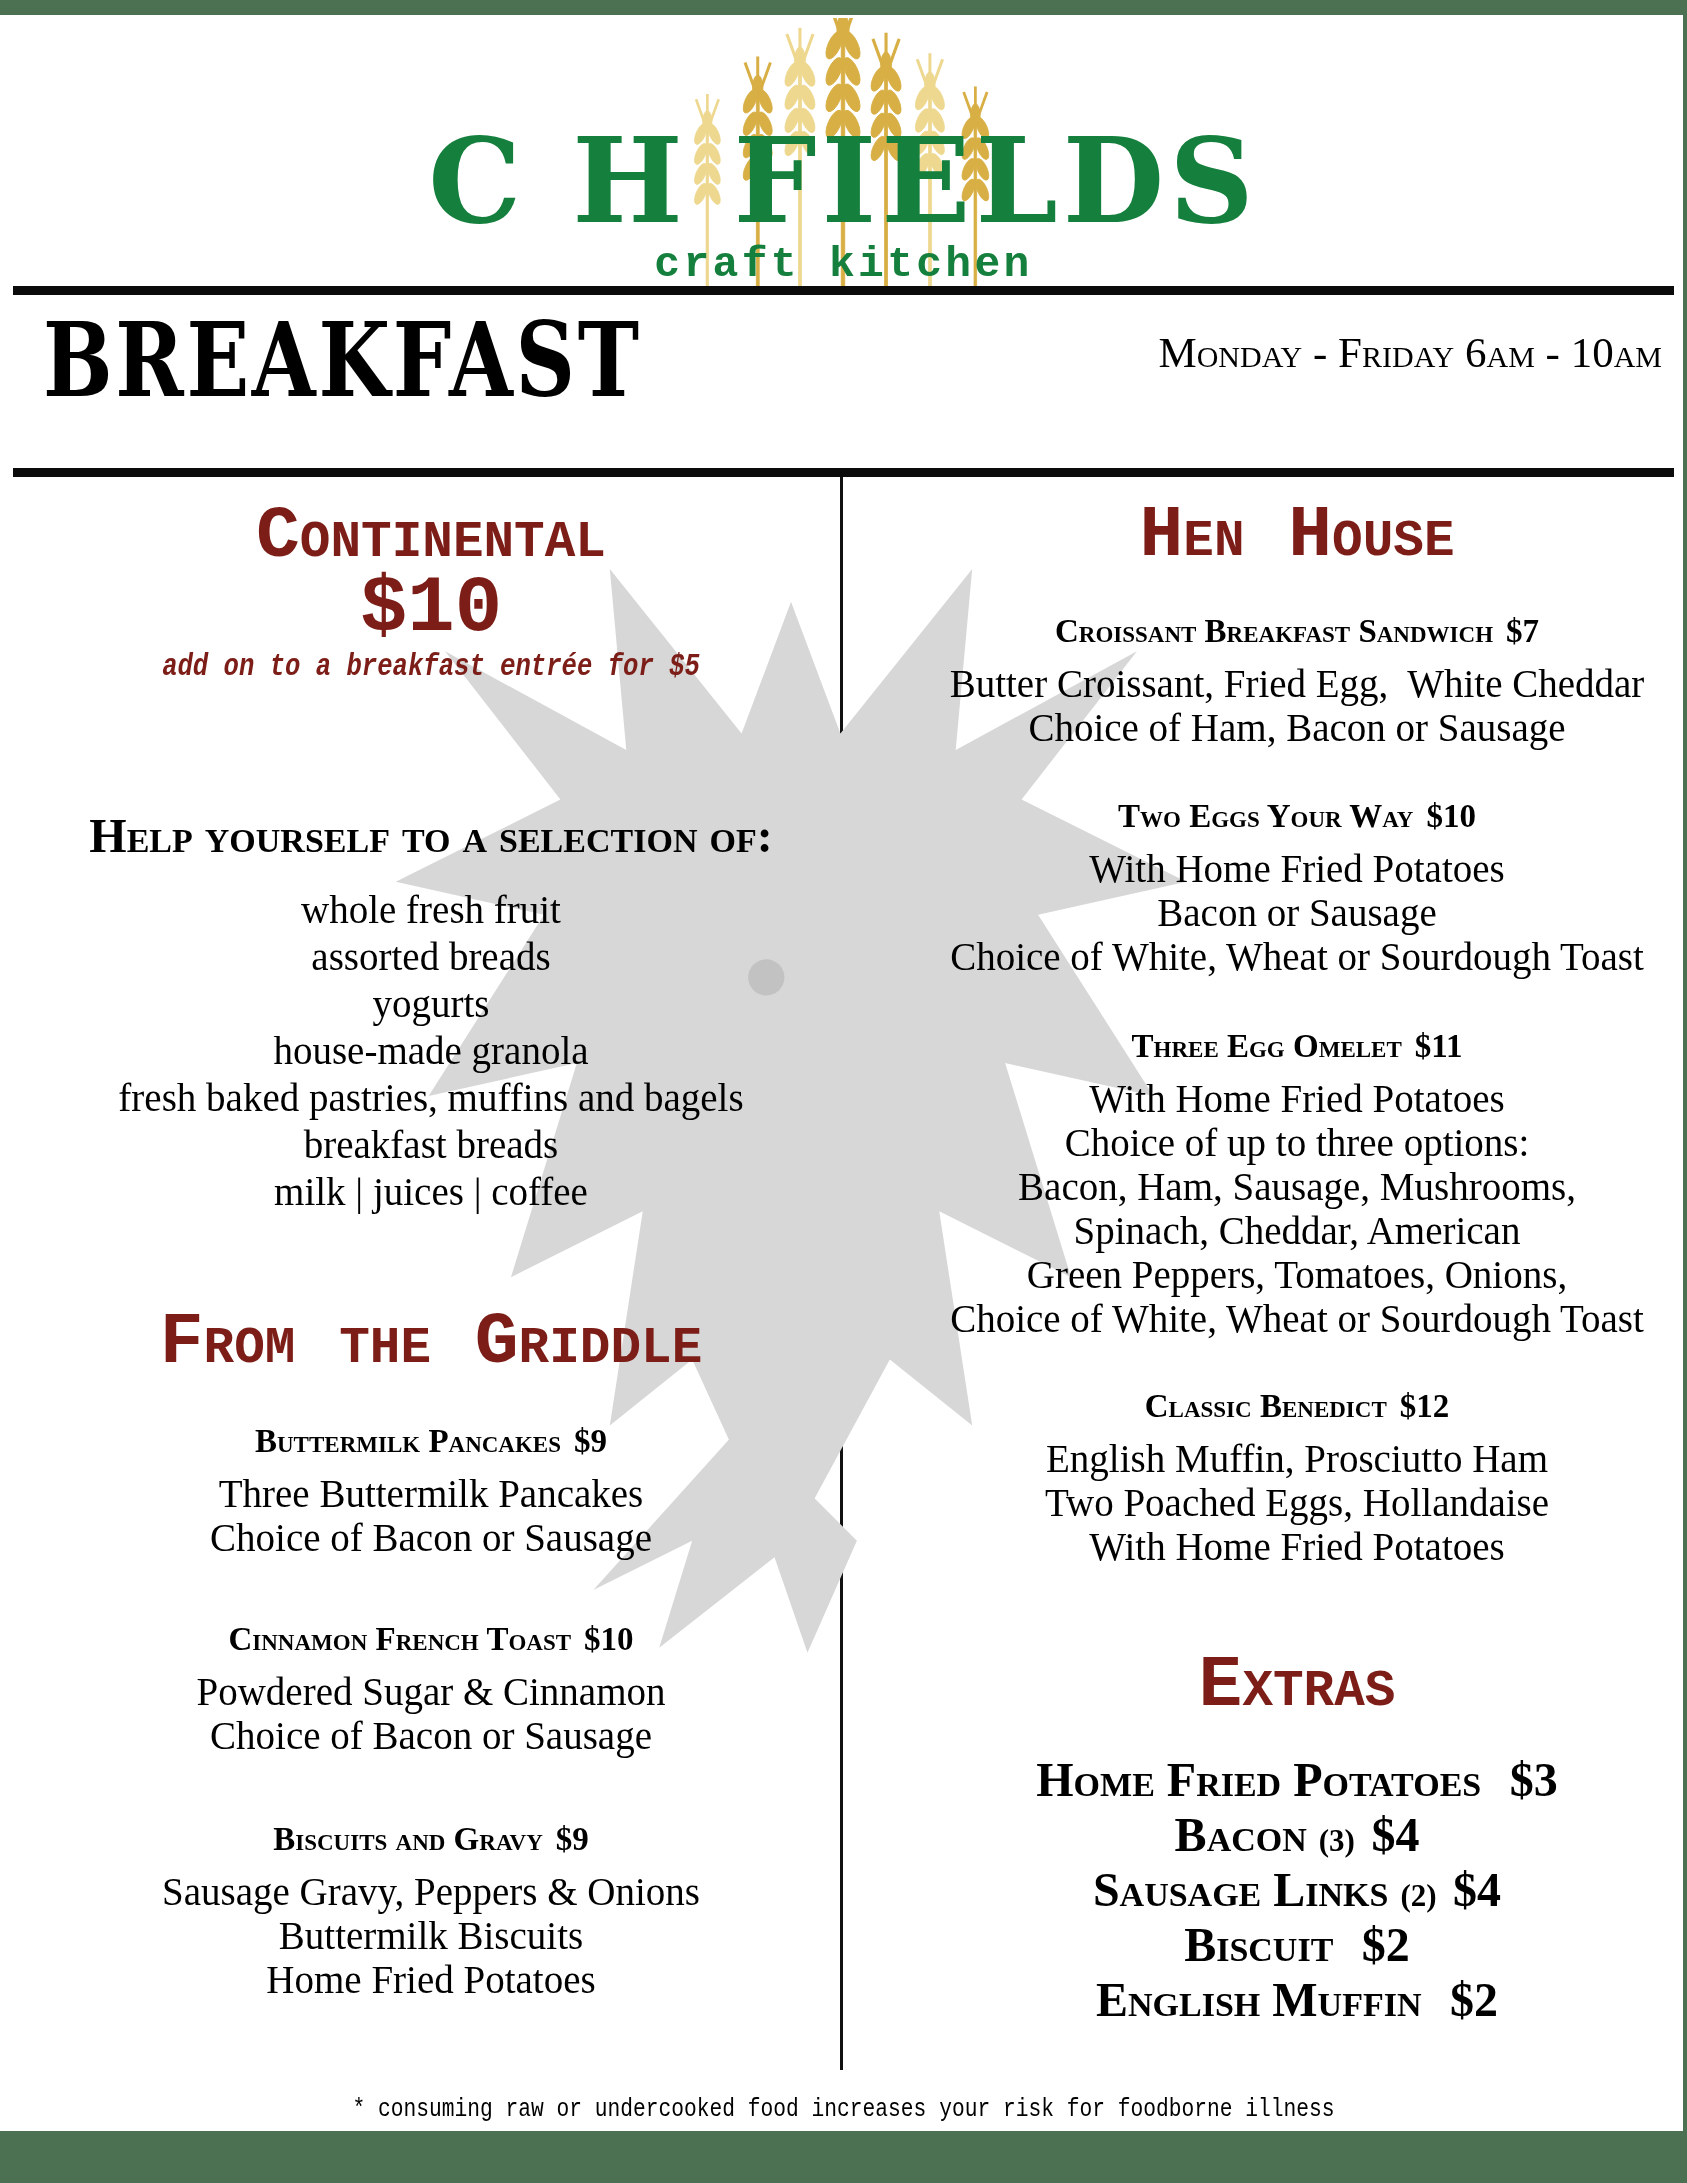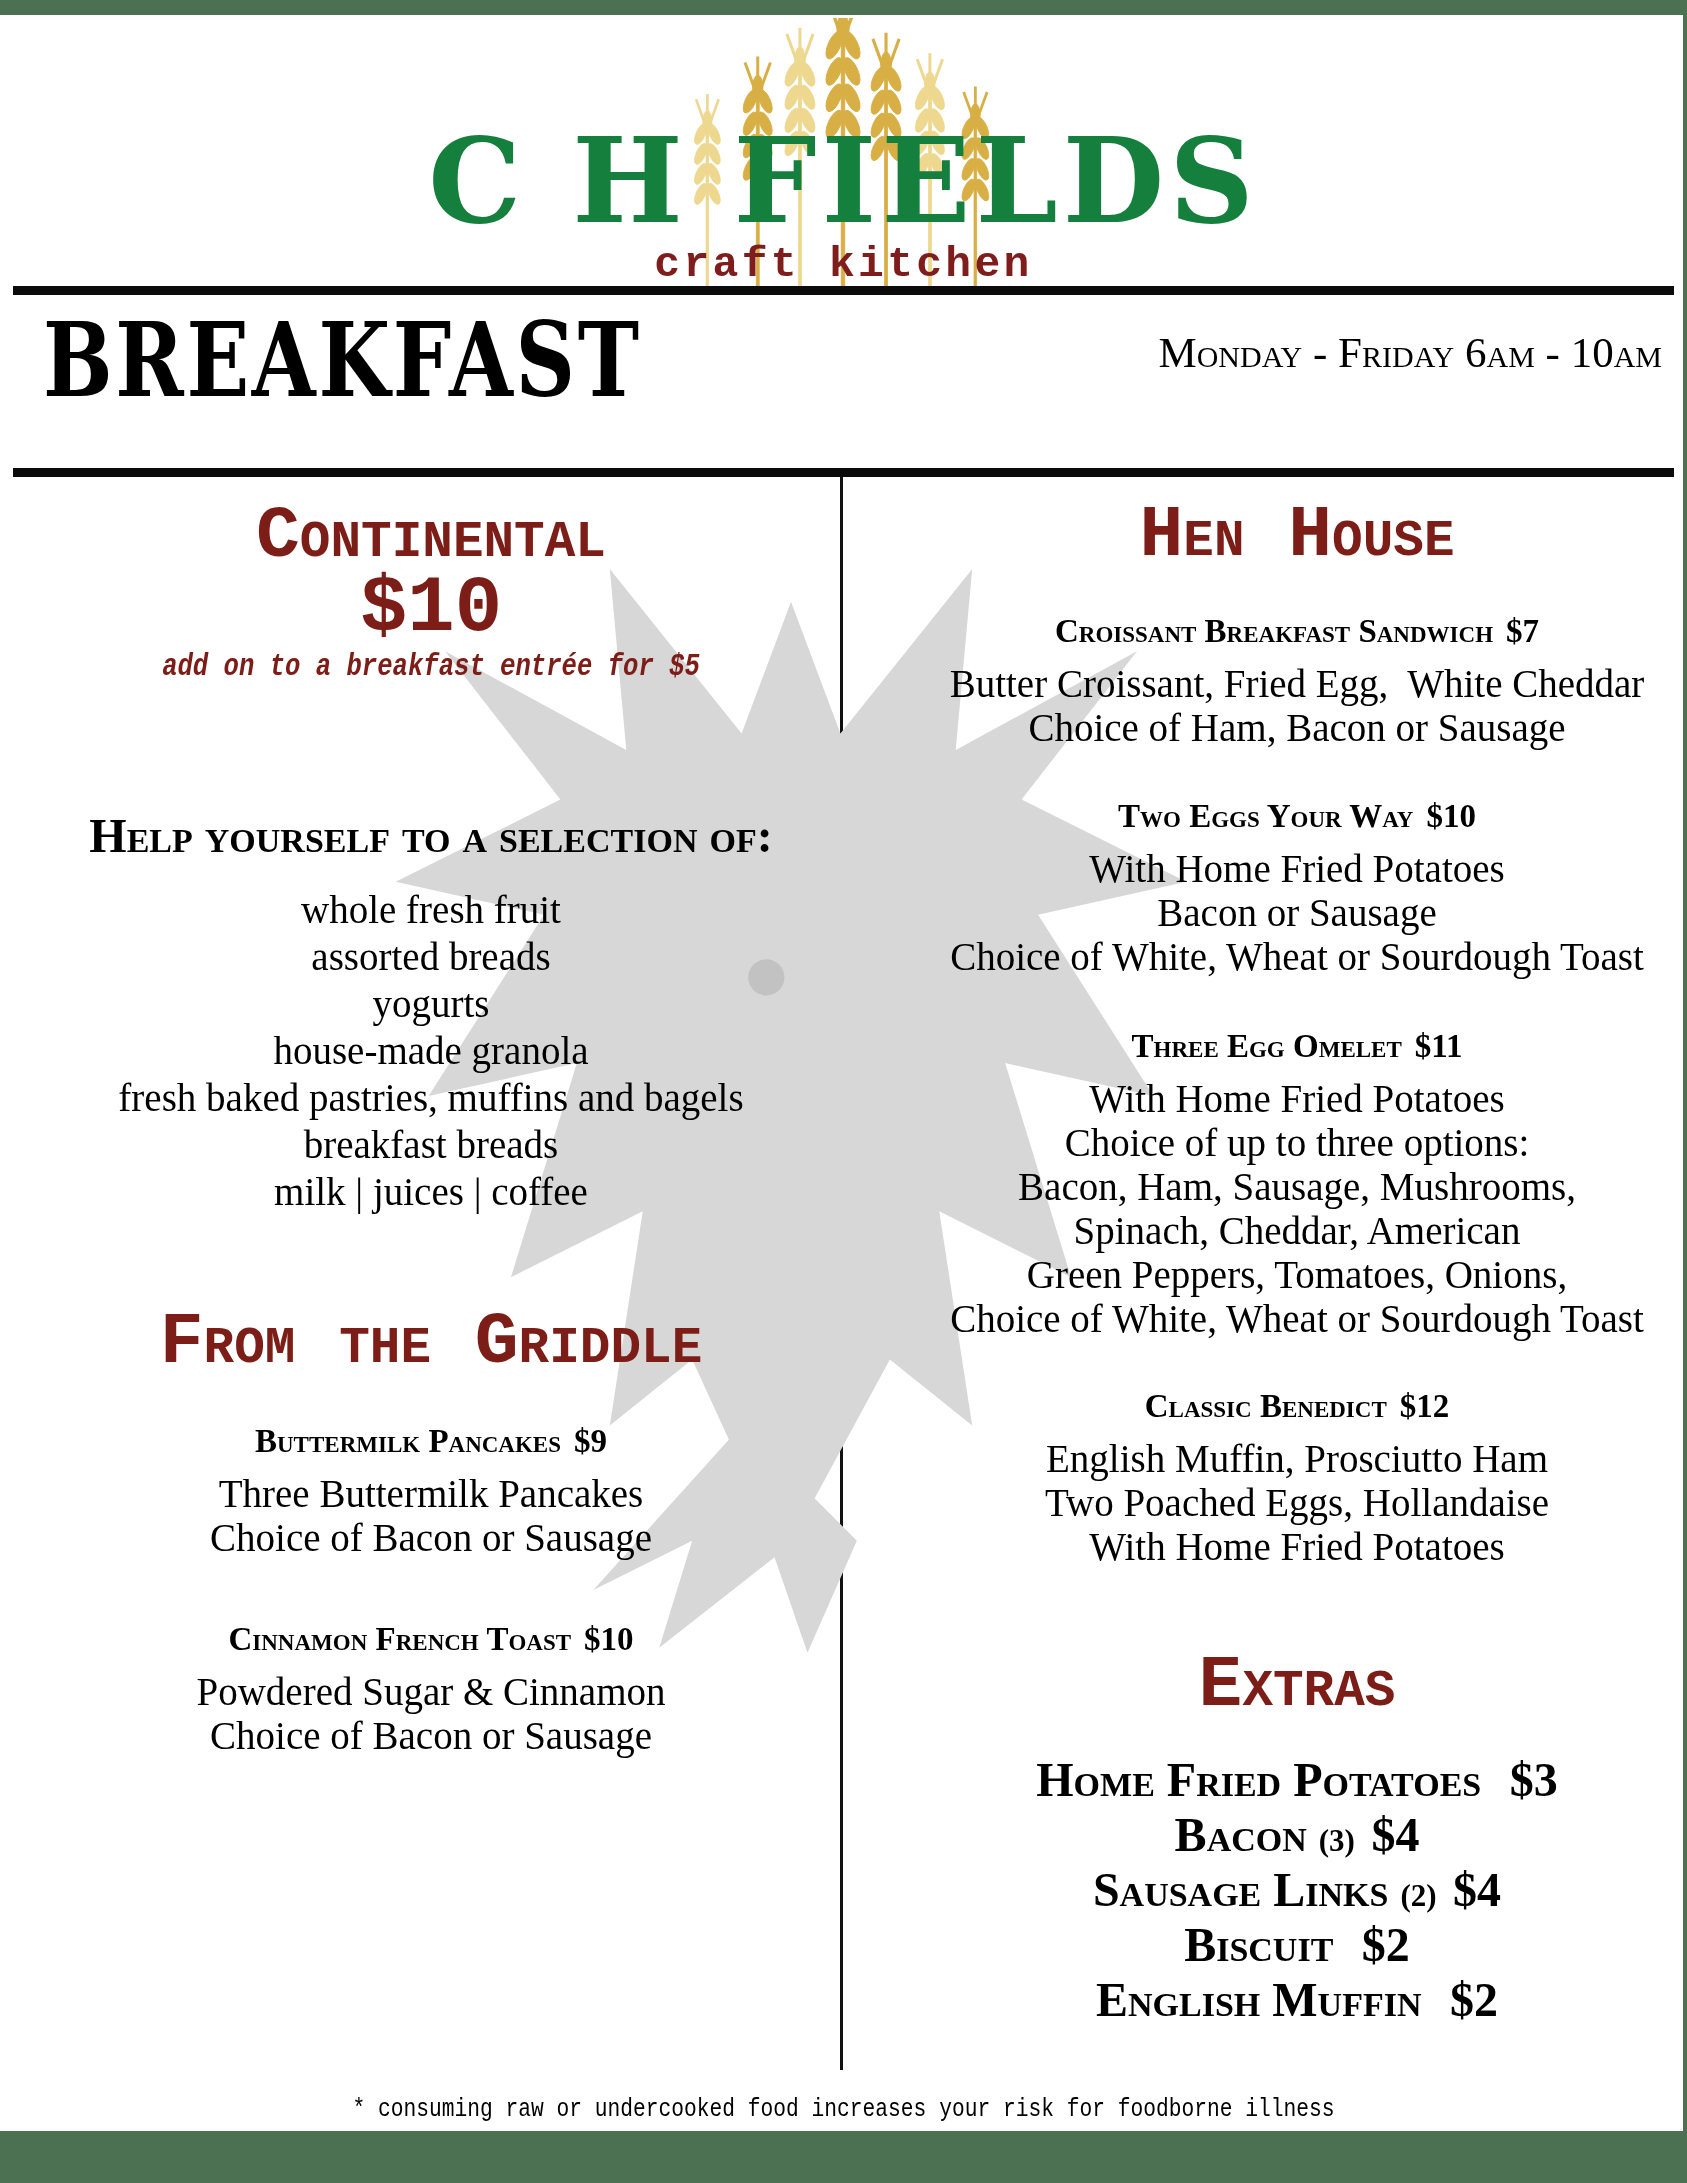--- a/index.html
+++ b/index.html
@@ -16,21 +16,21 @@
   .wg{fill:#d8af45;stroke:#d8af45;}
   .wl{fill:#eed88f;stroke:#eed88f;}
   .brand-name{
     position:absolute;left:0;top:119px;width:1687px;text-align:center;
     font-family:"DejaVu Serif", serif;font-weight:bold;font-size:117px;line-height:124px;
     color:#15803d;letter-spacing:5px;
   }
   .brand-tagline{
     position:absolute;left:0;top:242px;width:1687px;text-align:center;
     font-family:"Liberation Mono", monospace;font-weight:bold;font-size:43px;line-height:46px;
-    color:#7f1d1d;letter-spacing:3.3px;
+    color:#15803d;letter-spacing:3.3px;
   }
 
   .rule{position:absolute;left:13px;width:1661px;height:9px;background:#0b0b0b;}
   .rule1{top:286px;}
   .rule2{top:468px;}
   .divider{position:absolute;left:840px;top:477px;width:3.3px;height:1593px;background:#111;}
 
   .page-title{
     position:absolute;left:43px;top:306px;
     font-family:"DejaVu Serif", serif;font-weight:bold;font-size:103px;line-height:107px;
@@ -168,20 +168,26 @@
     <div class="line">Three Buttermilk Pancakes</div>
     <div class="line">Choice of Bacon or Sausage</div>
   </div>
 
   <div class="sec" style="top:1115px;">
     <div class="item-title"><span>Cinnamon French Toast</span><span class="price">$10</span></div>
     <div class="line">Powdered Sugar &amp; Cinnamon</div>
     <div class="line">Choice of Bacon or Sausage</div>
   </div>
 
+  <div class="sec" style="top:1315px;">
+    <div class="item-title"><span>Biscuits and Gravy</span><span class="price">$9</span></div>
+    <div class="line">Sausage Gravy, Peppers &amp; Onions</div>
+    <div class="line">Buttermilk Biscuits</div>
+    <div class="line">Home Fried Potatoes</div>
+  </div>
 </div>
 
 <div class="col col-right">
 
   <div class="sec" style="top:4.1px;">
     <div class="red-h1">Hen House</div>
   </div>
 
   <div class="sec" style="top:107px;">
     <div class="item-title"><span>Croissant Breakfast Sandwich</span><span class="price">$7</span></div>

